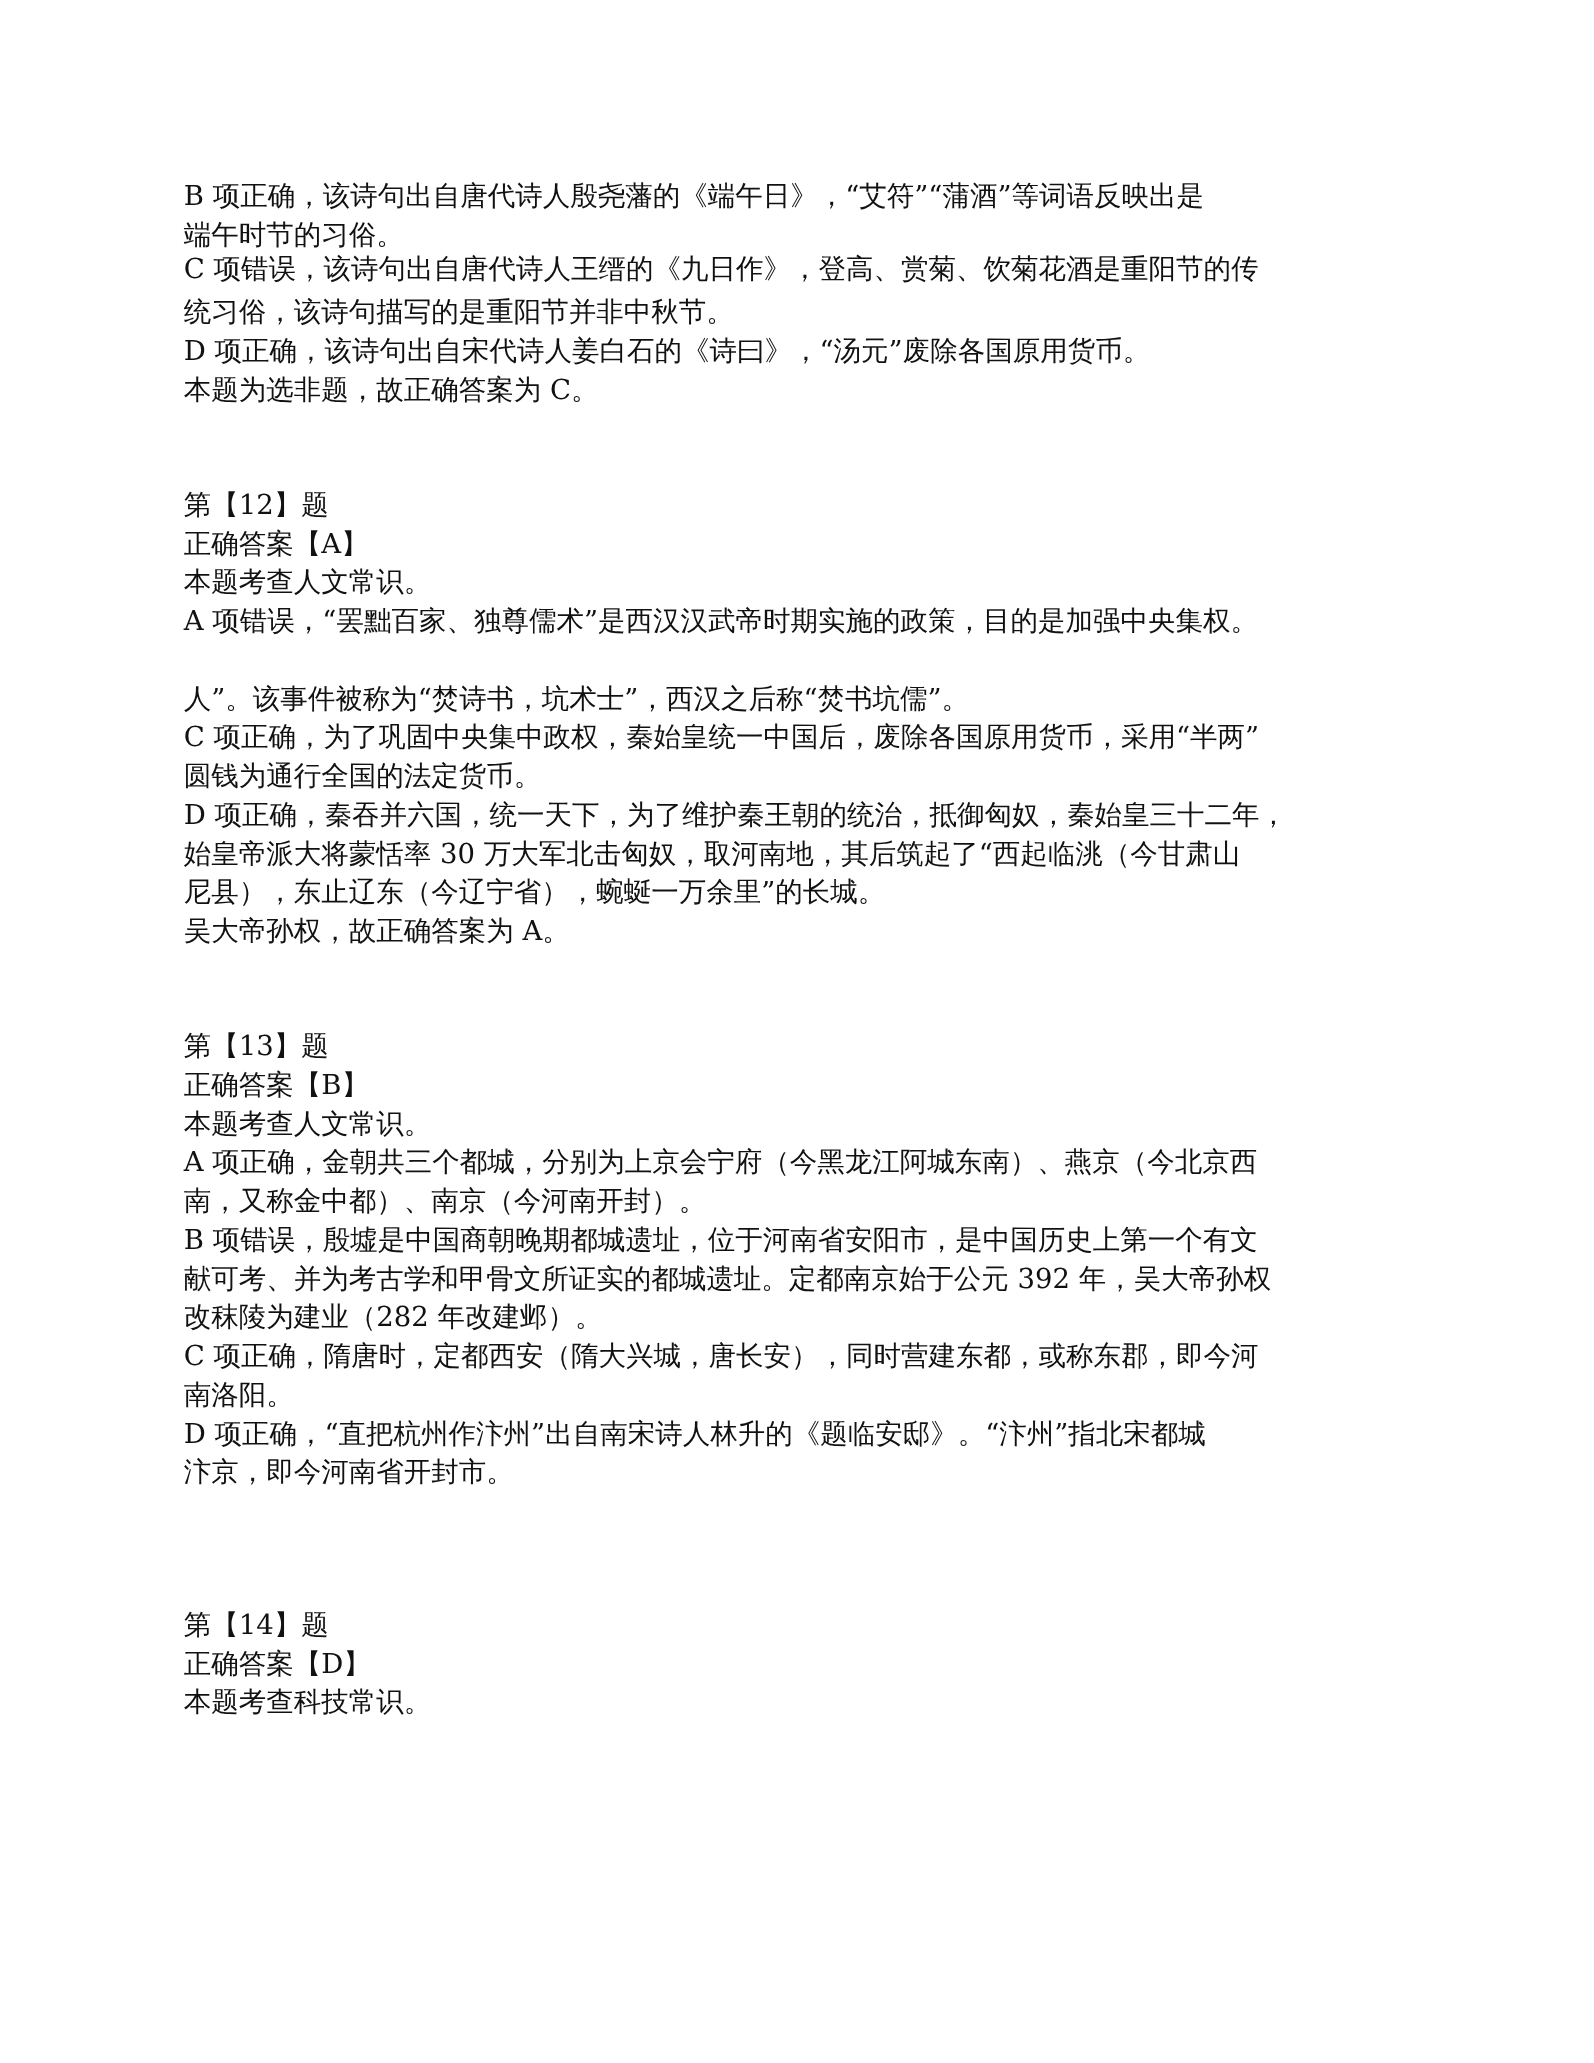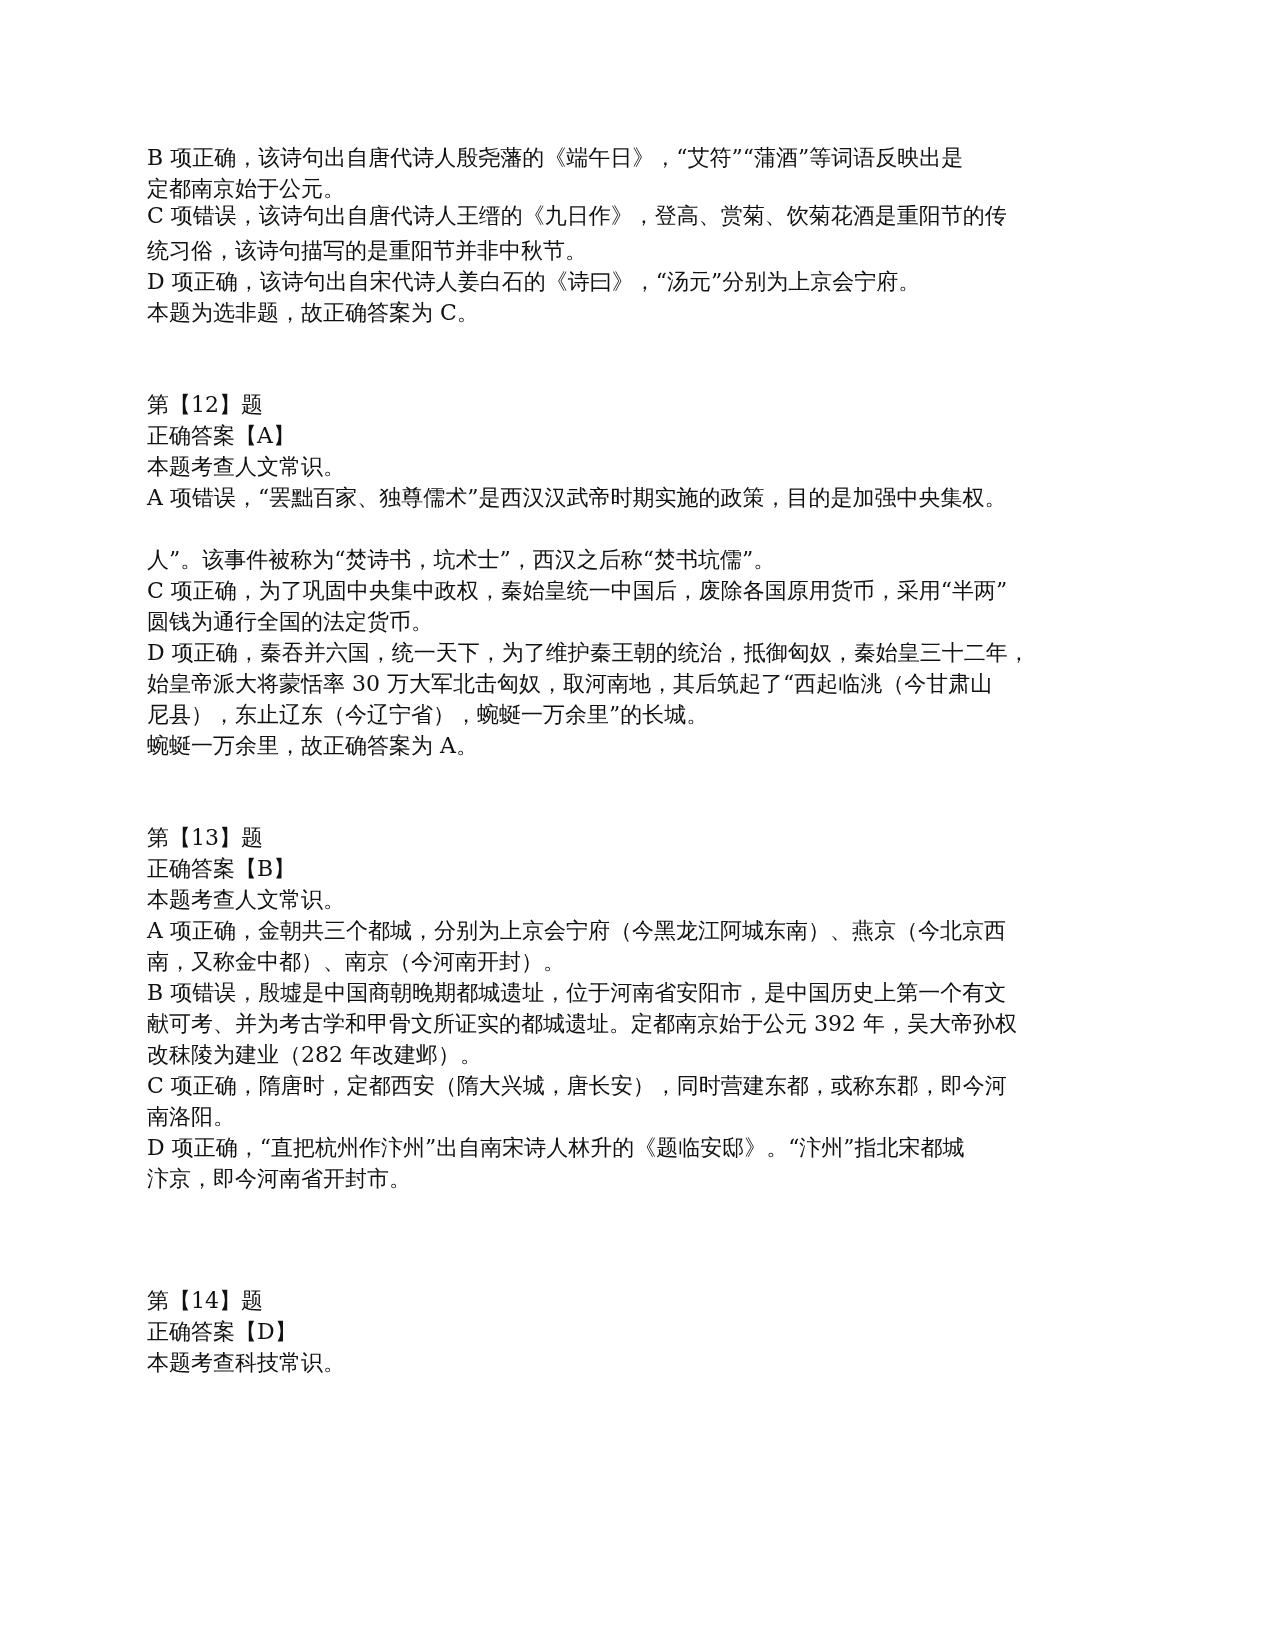--- a/index.html
+++ b/index.html
@@ -13,37 +13,37 @@
       position: absolute; left: 147px; font-size: 22px; line-height: 32px;
       white-space: nowrap; letter-spacing: 0px;
     }
   </style>
 </head>
 <body>
 
 <div class="page">
 
   <div class="line" style="top:142px">B 项正确，该诗句出自唐代诗人殷尧藩的《端午日》，“艾符”“蒲酒”等词语反映出是</div>
-  <div class="line" style="top:173px">定都南京始于公元。</div>
+  <div class="line" style="top:173px">端午时节的习俗。</div>
   <div class="line" style="top:200px">C 项错误，该诗句出自唐代诗人王缙的《九日作》，登高、赏菊、饮菊花酒是重阳节的传</div>
   <div class="line" style="top:235px">统习俗，该诗句描写的是重阳节并非中秋节。</div>
-  <div class="line" style="top:266px">D 项正确，该诗句出自宋代诗人姜白石的《诗曰》，“汤元”分别为上京会宁府。</div>
+  <div class="line" style="top:266px">D 项正确，该诗句出自宋代诗人姜白石的《诗曰》，“汤元”废除各国原用货币。</div>
   <div class="line" style="top:297px">本题为选非题，故正确答案为 C。</div>
 
   <div class="line" style="top:389px">第【12】题</div>
   <div class="line" style="top:420px">正确答案【A】</div>
   <div class="line" style="top:451px">本题考查人文常识。</div>
   <div class="line" style="top:482px">A 项错误，“罢黜百家、独尊儒术”是西汉汉武帝时期实施的政策，目的是加强中央集权。</div>
   <div class="line" style="top:544px">人”。该事件被称为“焚诗书，坑术士”，西汉之后称“焚书坑儒”。</div>
   <div class="line" style="top:575px">C 项正确，为了巩固中央集中政权，秦始皇统一中国后，废除各国原用货币，采用“半两”</div>
   <div class="line" style="top:606px">圆钱为通行全国的法定货币。</div>
   <div class="line" style="top:637px">D 项正确，秦吞并六国，统一天下，为了维护秦王朝的统治，抵御匈奴，秦始皇三十二年，</div>
   <div class="line" style="top:668px">始皇帝派大将蒙恬率 30 万大军北击匈奴，取河南地，其后筑起了“西起临洮（今甘肃山</div>
   <div class="line" style="top:699px">尼县），东止辽东（今辽宁省），蜿蜒一万余里”的长城。</div>
-  <div class="line" style="top:730px">蜿蜒一万余里，故正确答案为 A。</div>
+  <div class="line" style="top:730px">吴大帝孙权，故正确答案为 A。</div>
 
   <div class="line" style="top:822px">第【13】题</div>
   <div class="line" style="top:853px">正确答案【B】</div>
   <div class="line" style="top:884px">本题考查人文常识。</div>
   <div class="line" style="top:915px">A 项正确，金朝共三个都城，分别为上京会宁府（今黑龙江阿城东南）、燕京（今北京西</div>
   <div class="line" style="top:946px">南，又称金中都）、南京（今河南开封）。</div>
   <div class="line" style="top:977px">B 项错误，殷墟是中国商朝晚期都城遗址，位于河南省安阳市，是中国历史上第一个有文</div>
   <div class="line" style="top:1008px">献可考、并为考古学和甲骨文所证实的都城遗址。定都南京始于公元 392 年，吴大帝孙权</div>
   <div class="line" style="top:1039px">改秣陵为建业（282 年改建邺）。</div>
   <div class="line" style="top:1070px">C 项正确，隋唐时，定都西安（隋大兴城，唐长安），同时营建东都，或称东郡，即今河</div>

